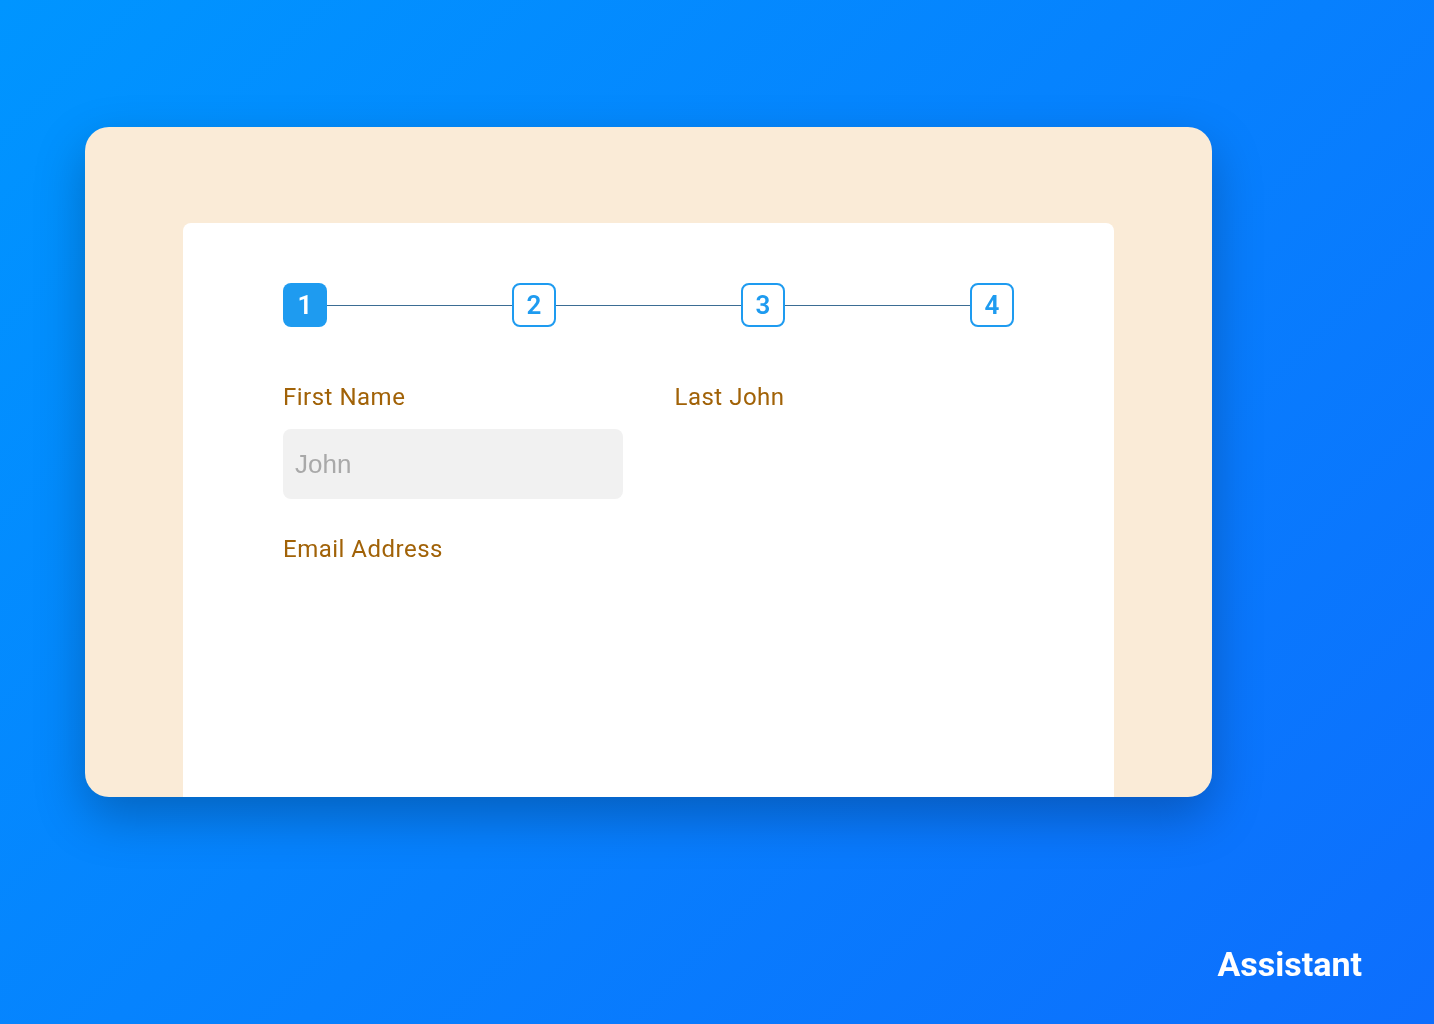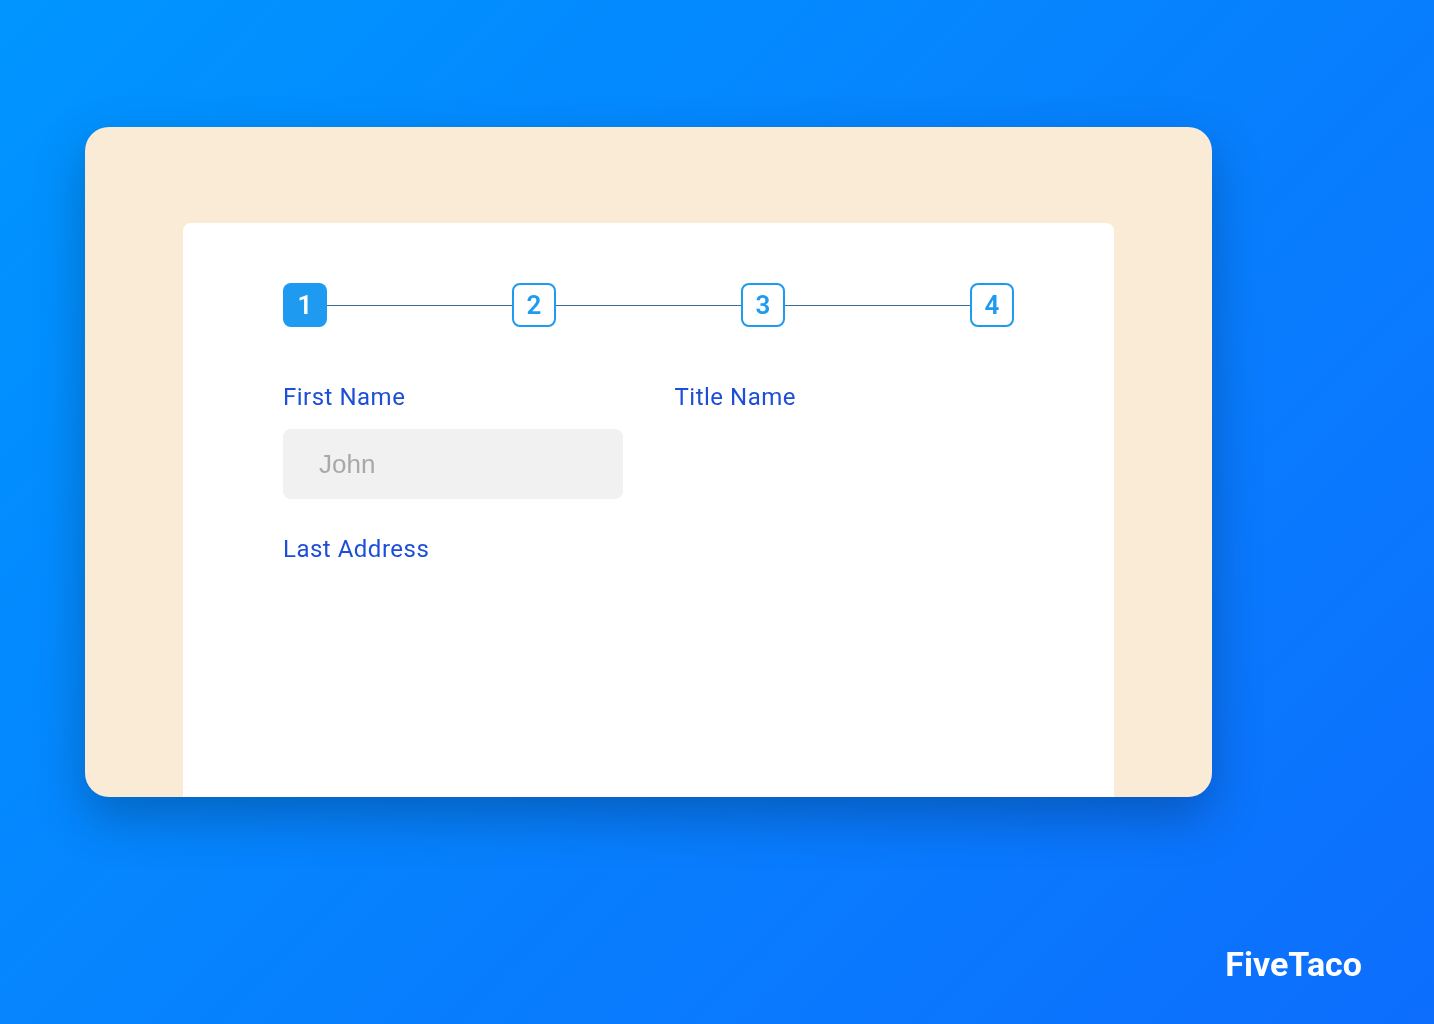--- a/index.html
+++ b/index.html
@@ -74,33 +74,33 @@
       margin-bottom: 36px;
     }
     .form-col {
       flex: 1;
     }
     .form-full {
       margin-bottom: 36px;
     }
     .field-label {
       font-size: 24px;
-      color: #1d4ed8;
+      color: #a16207;
       font-weight: 400;
       letter-spacing: 0.5px;
       margin-bottom: 18px;
       display: block;
     }
     .field-input {
       width: 100%;
       height: 70px;
       background: #f1f1f1;
       border: none;
       border-radius: 8px;
-      padding: 0 36px;
+      padding: 0 12px;
       font-size: 26px;
       color: #3a3a3a;
       outline: none;
     }
     .field-input::placeholder {
       color: #a9a9a9;
     }
     .brand {
       position: absolute;
       bottom: 40px;
@@ -126,25 +126,25 @@
       <div class="step-connector"></div>
       <div class="step-box step-inactive">4</div>
     </div>
 
     <div class="form-row">
       <div class="form-col">
         <label class="field-label">First Name</label>
         <input class="field-input" type="text" placeholder="John" style="">
       </div>
       <div class="form-col">
-        <label class="field-label">Title Name</label>
+        <label class="field-label">Last John</label>
       </div>
     </div>
 
     <div class="form-full">
-      <label class="field-label">Last Address</label>
+      <label class="field-label">Email Address</label>
     </div>
 
 
   </div>
 </div>
 
-<div class="brand">FiveTaco</div>
+<div class="brand">Assistant</div>
 
 </body></html>

